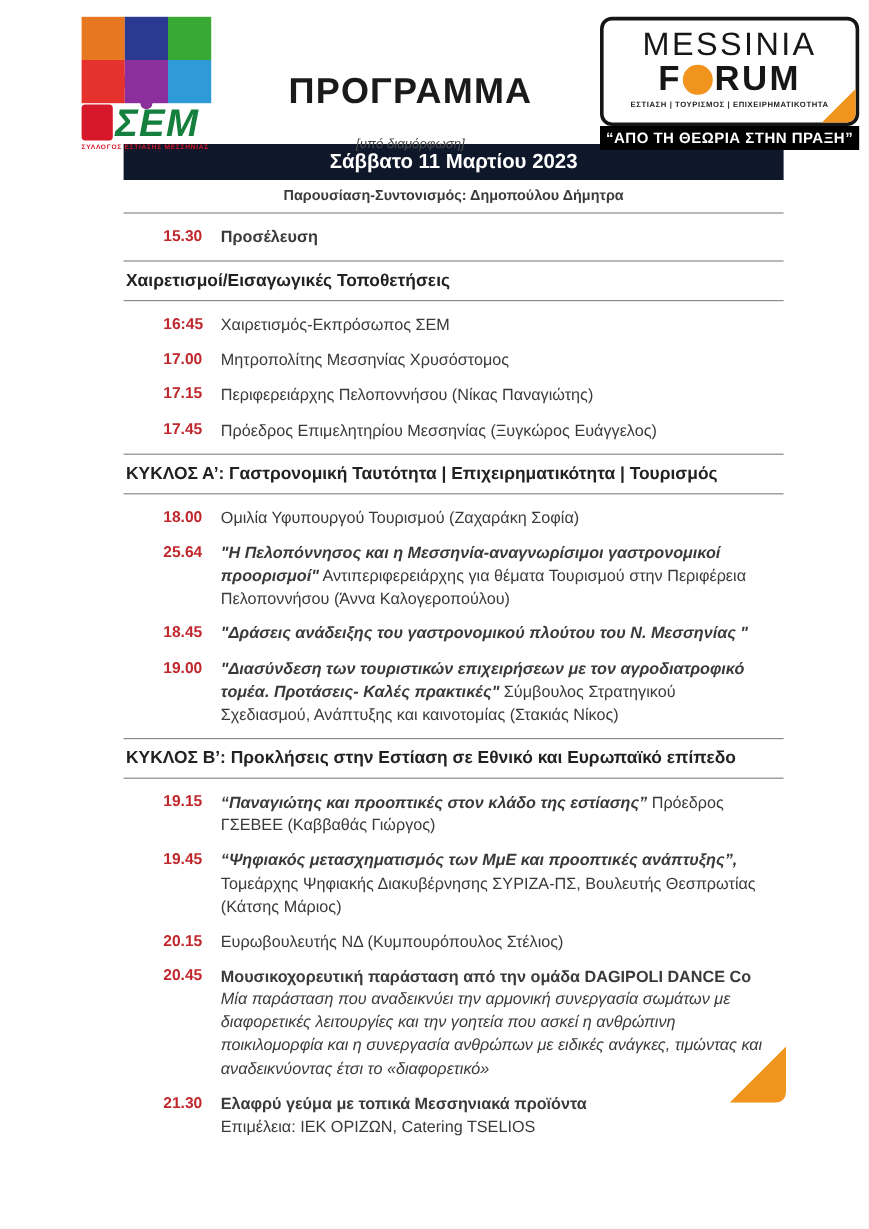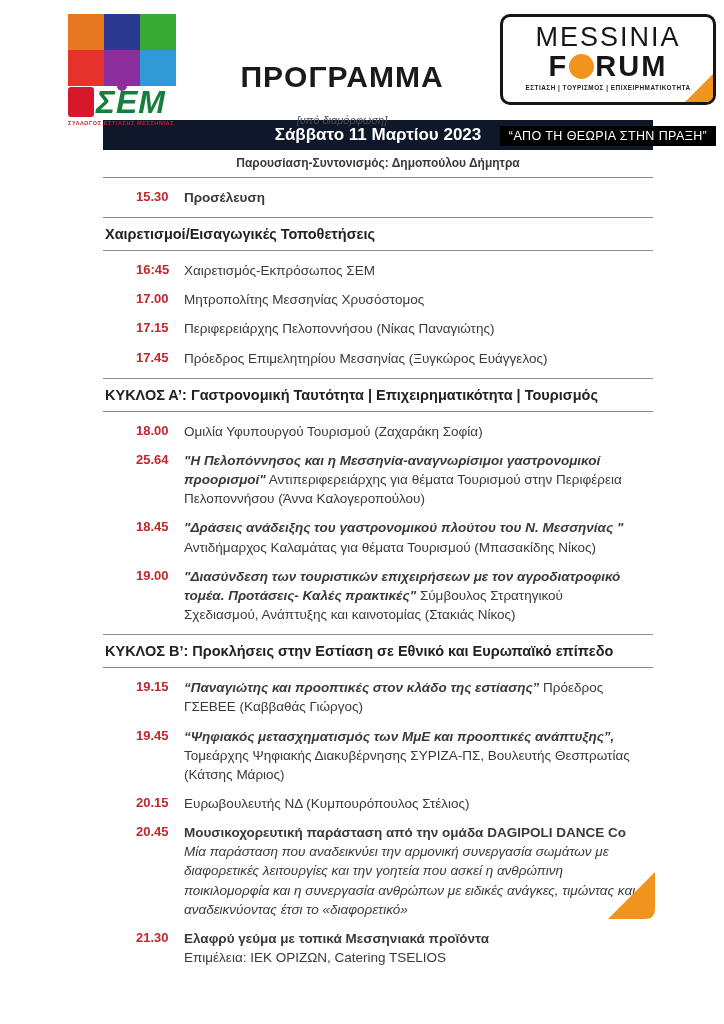--- a/index.html
+++ b/index.html
@@ -28,22 +28,22 @@
 
   
   .forum-logo { width:216px; }
   .forum-box { position:relative; border:3px solid #151515; border-radius:10px; background:#fff;
                padding:6px 6px 11px 6px; text-align:center; overflow:hidden; }
   .forum-line1 { font-size:27px; color:#161616; letter-spacing:2px; line-height:28px; font-weight:400; }
   .forum-line2 { font-size:29px; color:#161616; font-weight:bold; letter-spacing:2px; line-height:30px; display:flex; align-items:center; justify-content:center; gap:1px; }
   .forum-o { display:inline-block; width:25px; height:25px; border-radius:50%; }
   .forum-tagline { font-size:6.4px; font-weight:bold; color:#222; letter-spacing:0.5px; margin-top:3px; }
   .forum-corner { position:absolute; right:-1px; bottom:-1px; width:30px; height:30px; }
-  .forum-motto { background:#000; color:#fff; font-weight:normal; font-size:12.5px; text-align:center;
-                 padding:3px 0; margin-top:21px; letter-spacing:0.4px; }
+  .forum-motto { background:#000; color:#fff; font-weight:bold; font-size:12.5px; text-align:center;
+                 padding:3px 0; margin-top:0; letter-spacing:0.4px; }
 
   
   .date-banner { margin:0 0 0 103px; width:550px; height:30px; line-height:30px; text-align:center;
                  color:#ffffff; font-size:17px; font-weight:bold; }
   .coordinator { margin-left:103px; width:550px; text-align:center; font-size:12px; font-weight:bold;
                  color:#3a3a3a; padding:6px 0 7px 0; }
 
   
   .schedule { margin-left:103px; width:550px; }
   .rule { border:none; border-top:1.6px solid #8a8a8a; height:0; }
@@ -157,21 +157,20 @@
     <div class="row">
       <span class="time" style="color:#C0272C">25.64</span>
       <div class="content">
         <span class="bi">"Η Πελοπόννησος και η Μεσσηνία-αναγνωρίσιμοι γαστρονομικοί προορισμοί"</span><span> Αντιπεριφερειάρχης για θέματα Τουρισμού στην Περιφέρεια Πελοποννήσου (Άννα Καλογεροπούλου)</span>
       </div>
     </div>
     <div class="row">
       <span class="time" style="color:#C0272C">18.45</span>
       <div class="content">
         <span class="bi">"Δράσεις ανάδειξης του γαστρονομικού πλούτου του Ν. Μεσσηνίας "</span>
-        <span class="blk">Αντιδήμαρχος Καλαμάτας για θέματα Τουρισμού (Μπασακίδης Νίκος)</span>
       </div>
     </div>
     <div class="row">
       <span class="time" style="color:#C0272C">19.00</span>
       <div class="content">
         <span class="bi">"Διασύνδεση των τουριστικών επιχειρήσεων με τον αγροδιατροφικό τομέα. Προτάσεις- Καλές πρακτικές"</span><span> Σύμβουλος Στρατηγικού Σχεδιασμού, Ανάπτυξης και καινοτομίας (Στακιάς Νίκος)</span>
       </div>
     </div>
 
     <hr class="rule">

